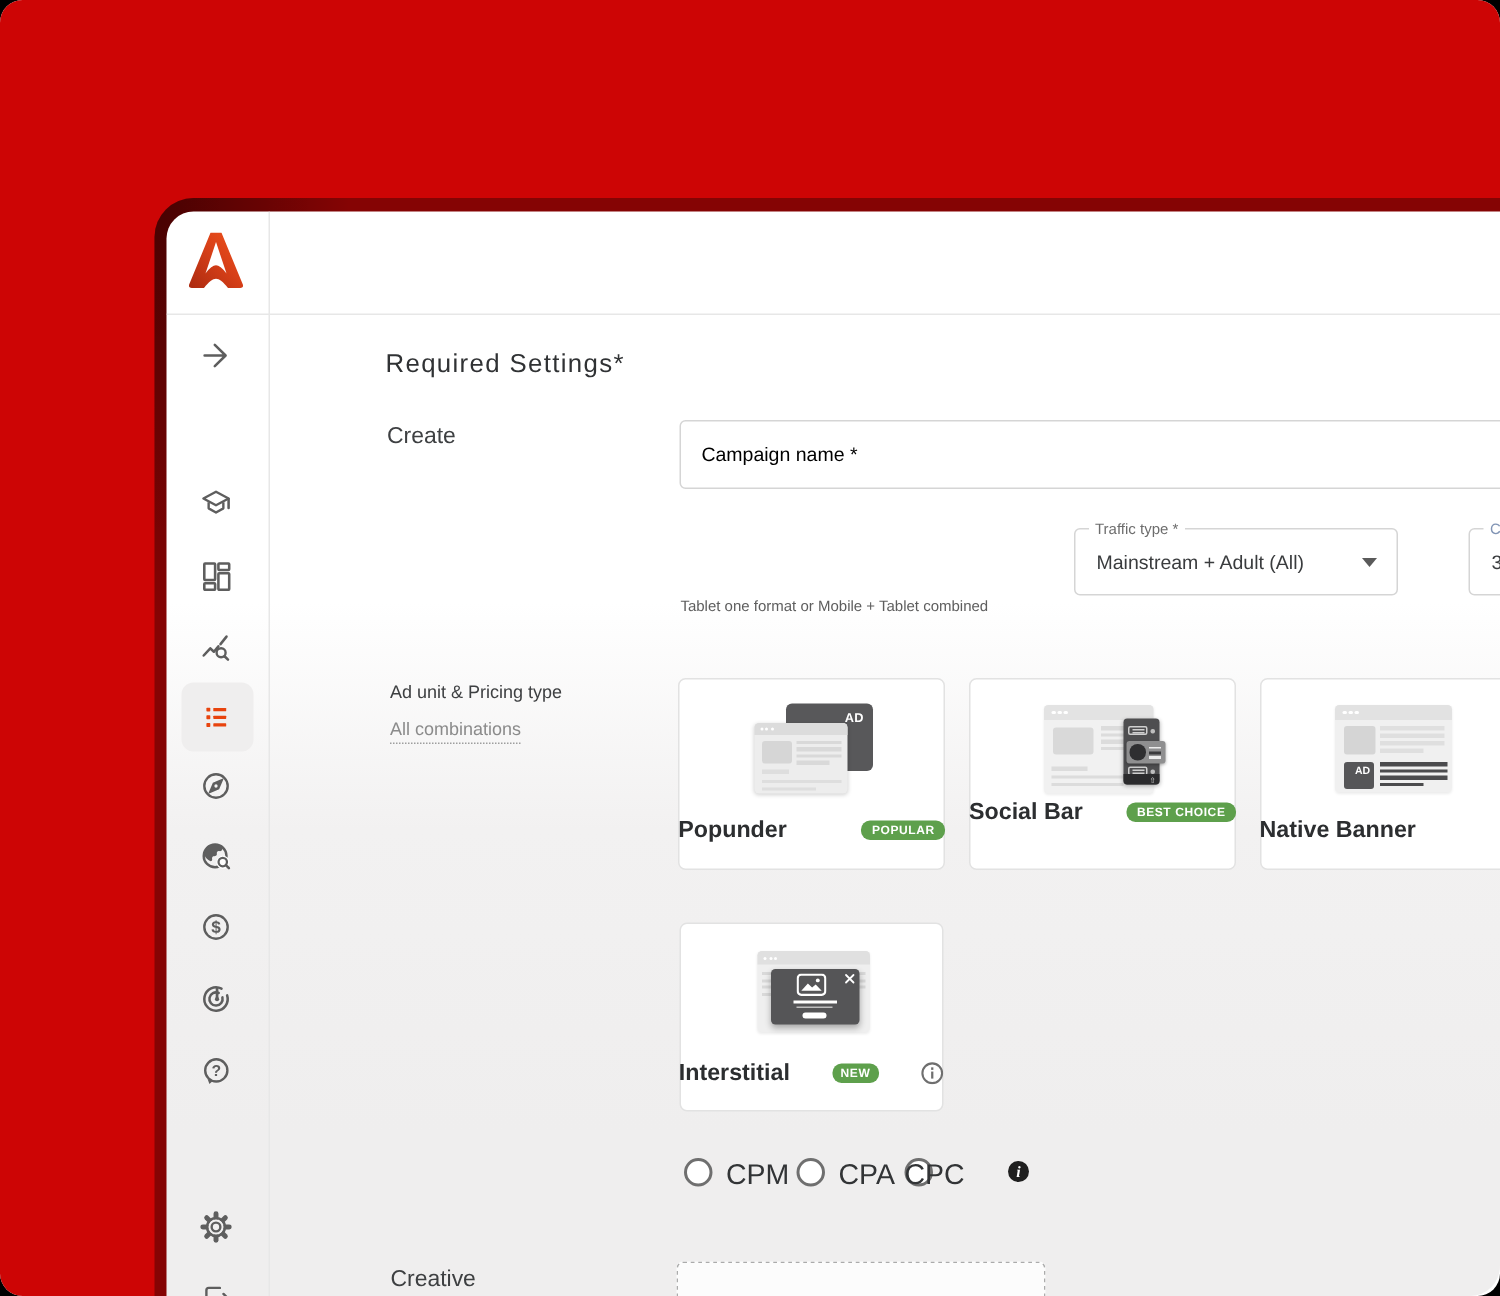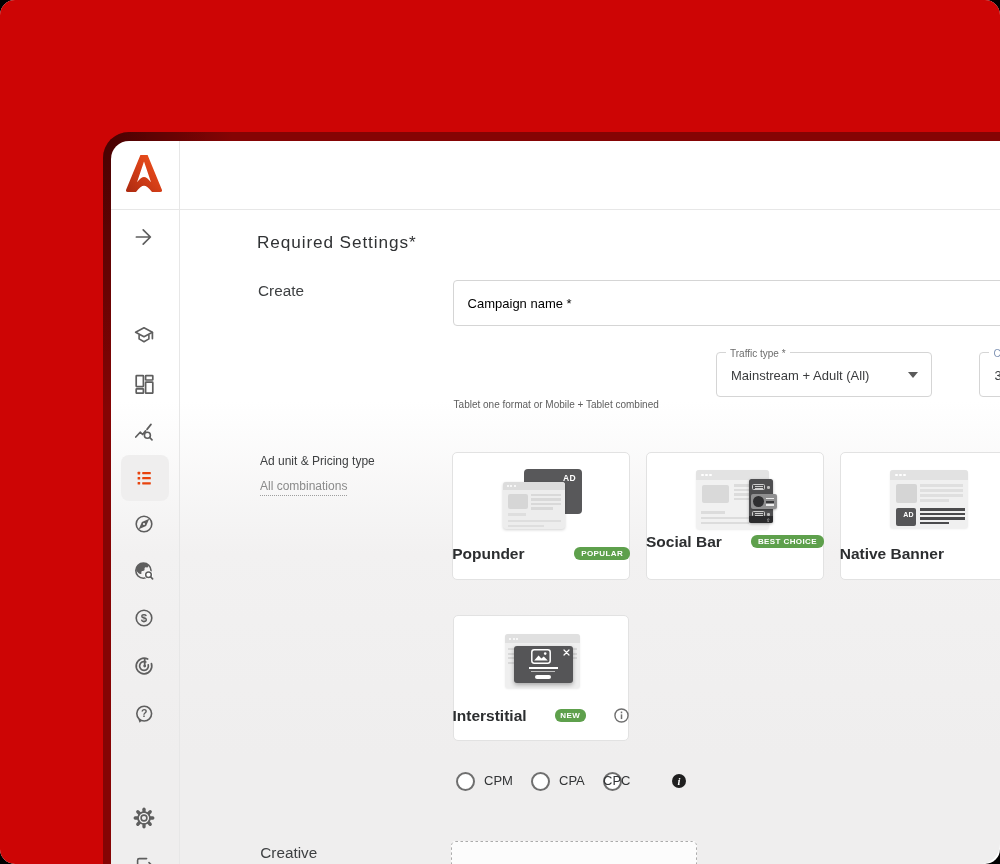--- a/index.html
+++ b/index.html
@@ -22,21 +22,21 @@
 .flabel{position:absolute;top:-5px;left:9px;font-size:10px;color:#6d6d6d;background:#fff;padding:0 4px;line-height:11px}
 .fval{position:absolute;left:14px;top:50%;transform:translateY(-50%);font-size:13px;color:#3a3c3e;line-height:1;white-space:nowrap}
 .arrow{position:absolute;right:13px;top:50%;margin-top:-2.5px;width:0;height:0;border-left:5.5px solid transparent;border-right:5.5px solid transparent;border-top:6px solid #5a5a5a}
 .hint{position:absolute;font-size:10px;color:#5e5e5e;line-height:1}
 .unitcard{position:absolute;width:178px;height:128px;background:#fff;border:1px solid #e2e2e2;border-radius:5px;box-sizing:border-box}
 .trow{position:absolute;width:178px;display:flex;align-items:center;justify-content:space-between;gap:7px}
 .tname{font-size:15.5px;font-weight:bold;color:#2c2e30;line-height:1;white-space:nowrap}
 .badge{background:#5ea04c;color:#fff;font-size:8px;font-weight:bold;letter-spacing:0.4px;
   border-radius:6px;padding:2.5px 7px;line-height:1;white-space:nowrap}
 .radio{position:absolute;width:19px;height:19px;border:2.2px solid #6f6f6f;border-radius:50%;box-sizing:border-box;background:#fff}
-.rlbl{position:absolute;font-size:13px;color:#323436;line-height:1}
+.rlbl{position:absolute;font-size:19px;color:#323436;line-height:1}
 .dashed{position:absolute;left:340px;top:700px;width:246px;height:125px;background:#fcfcfc;border-radius:4px}
 .ico{position:absolute;left:22px;width:22px;height:22px}
 </style>
 </head>
 <body>
 <div class="page">
 <div class="red"></div>
 <div class="frame">
   <div class="card">
     <div class="vline"></div>

